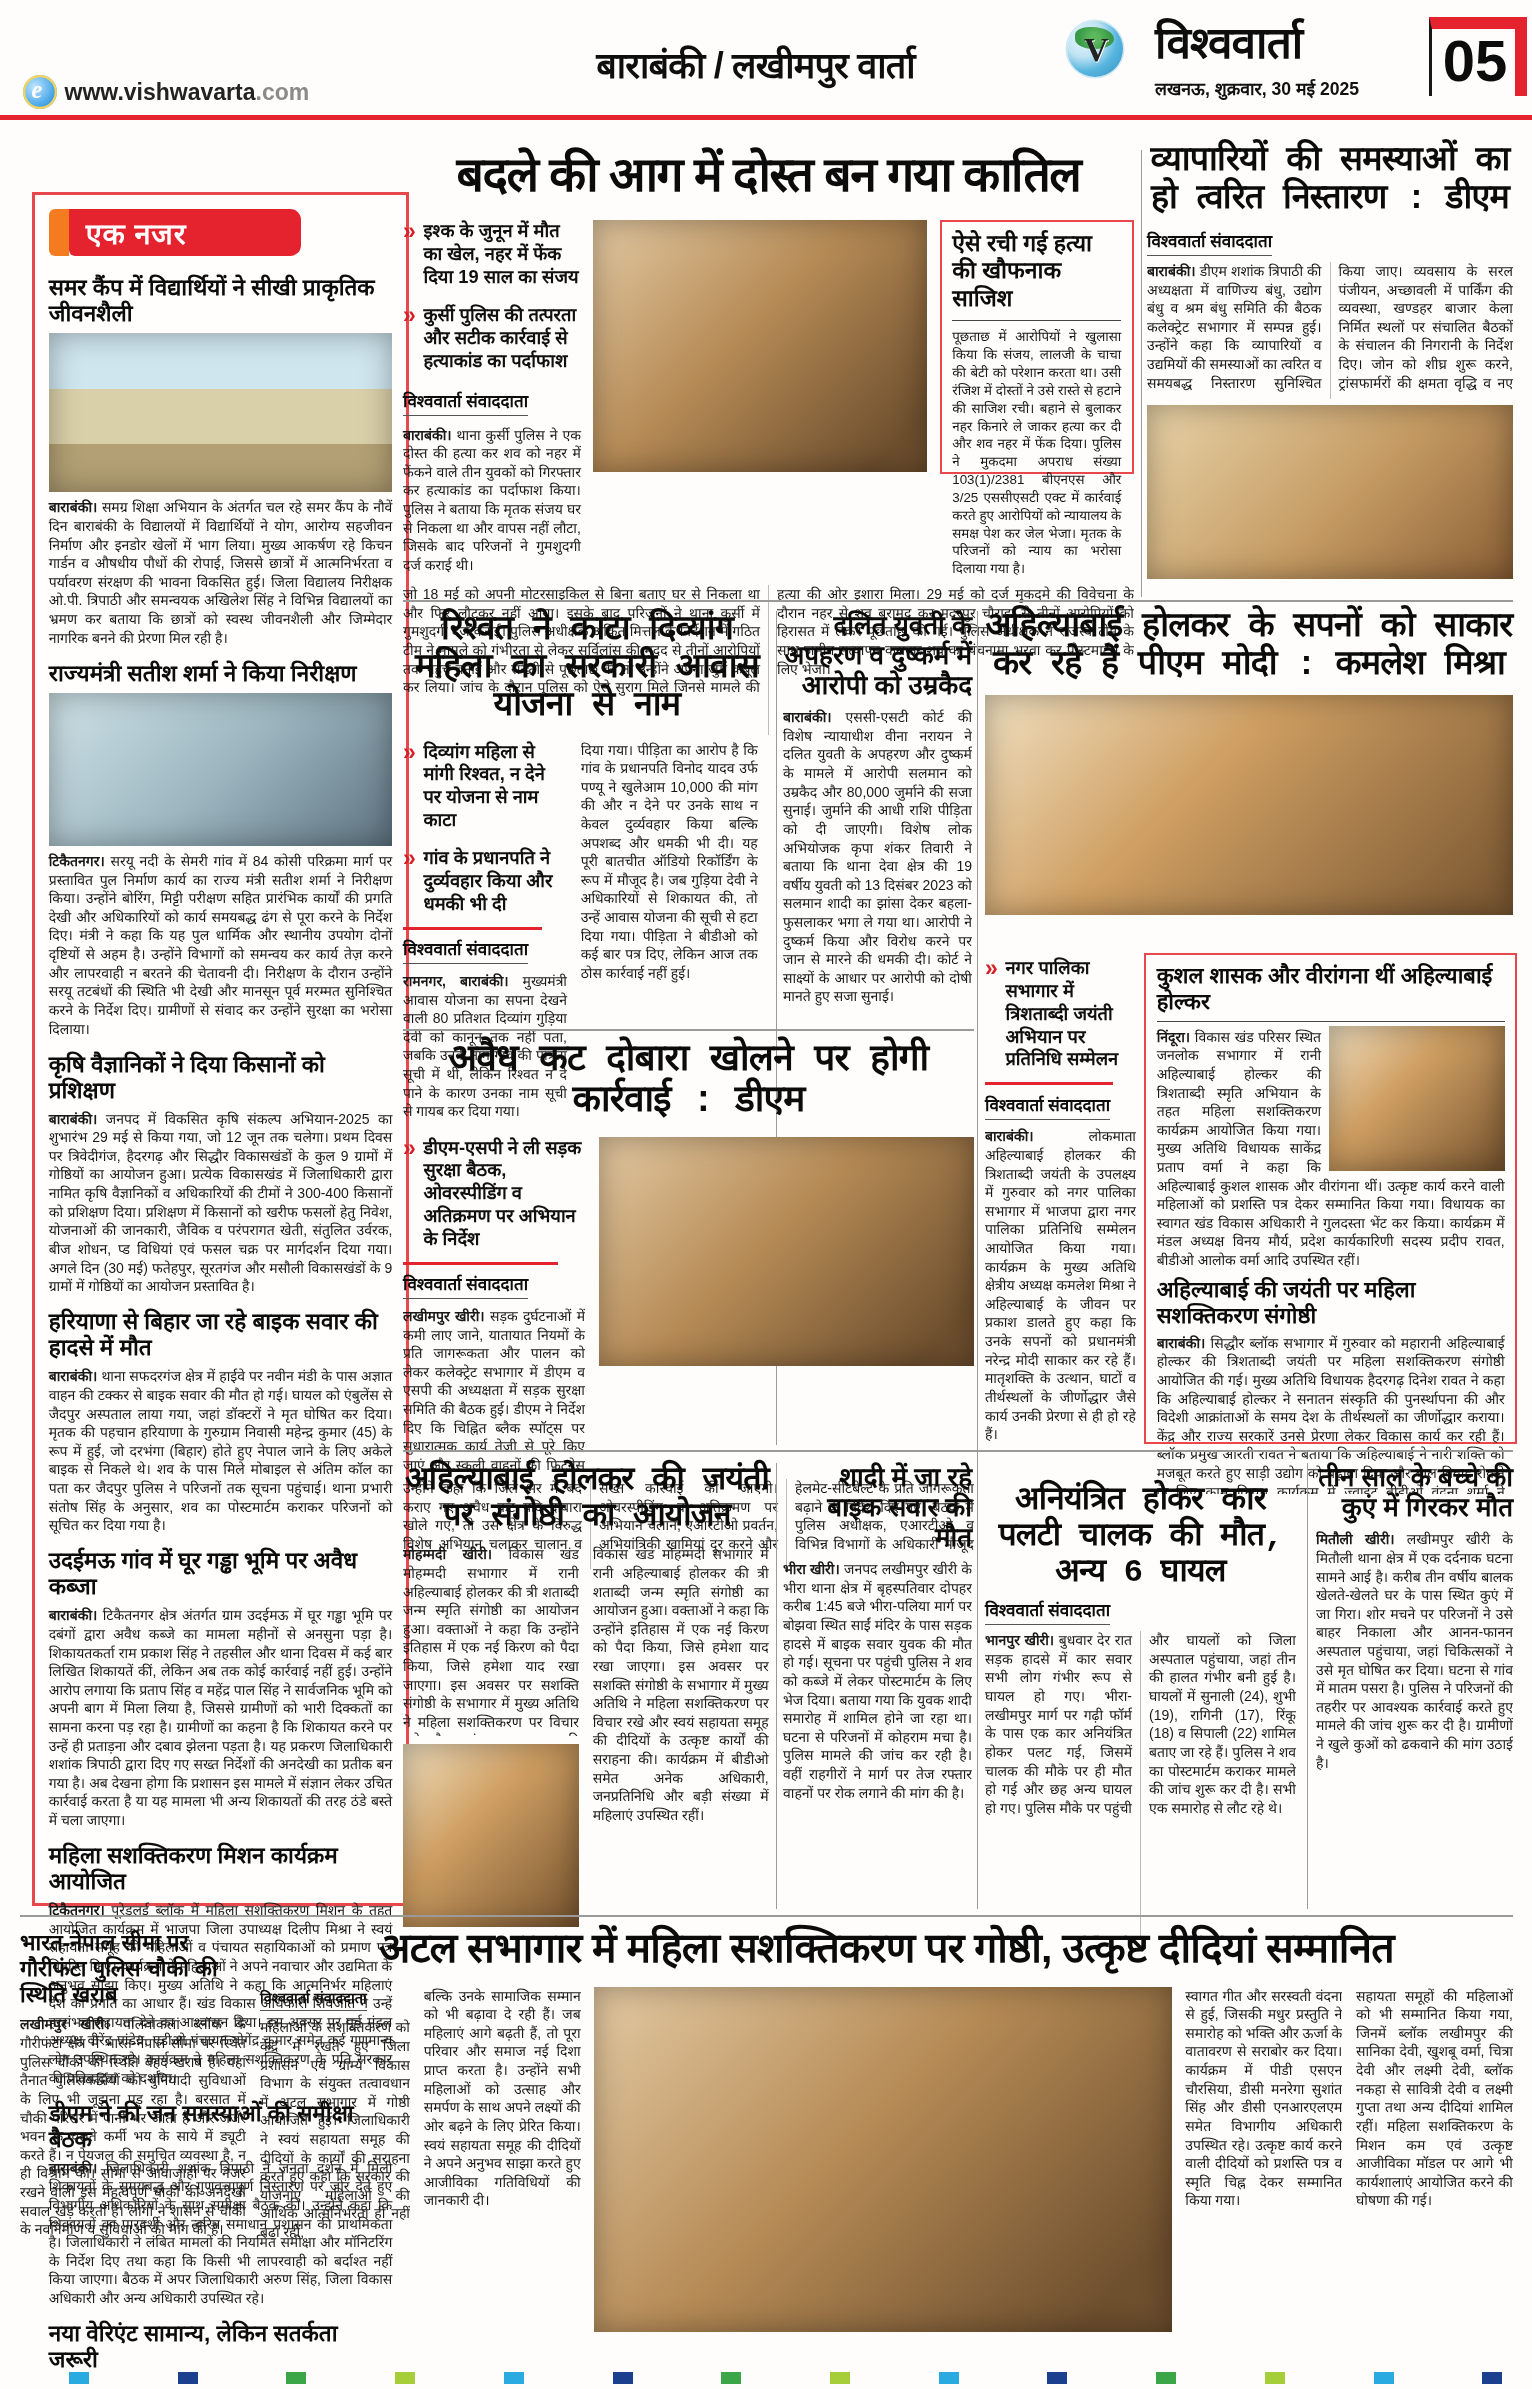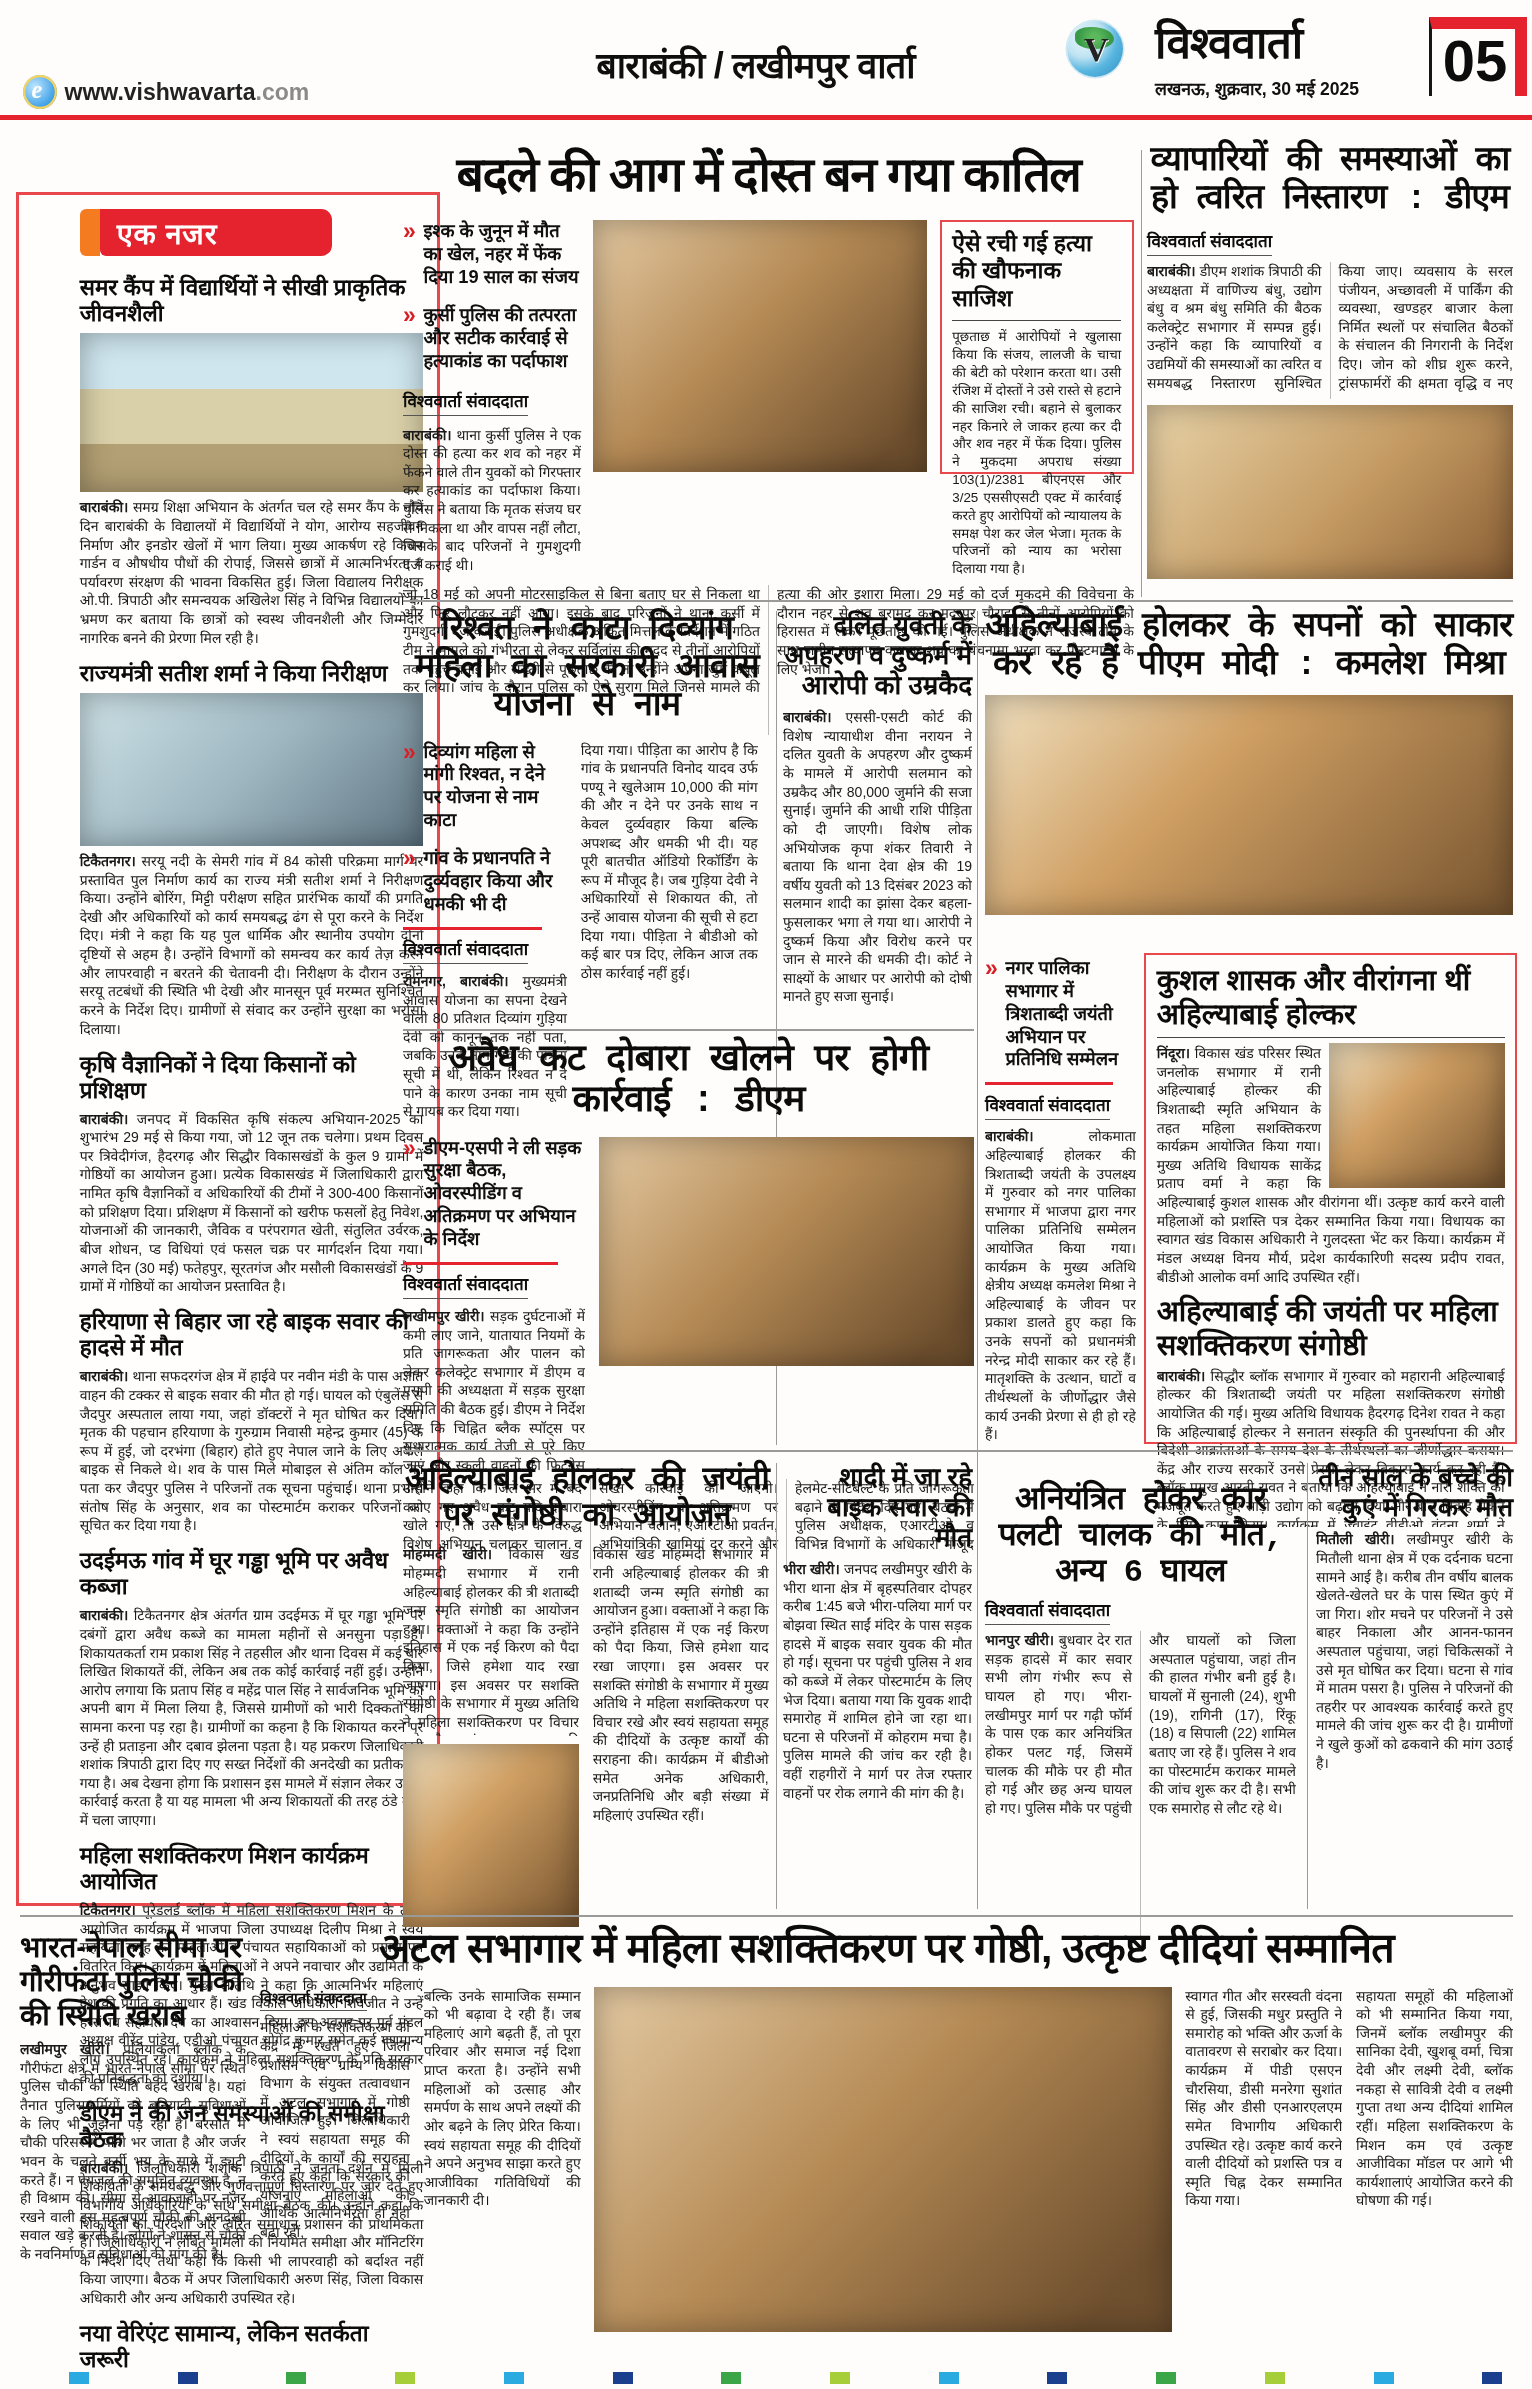--- a/index.html
+++ b/index.html
@@ -19,21 +19,21 @@
   .brand-name{font-size:44px;font-weight:bold;color:#0d0d0d;letter-spacing:-0.8px;line-height:1;}
   .brand-date{font-size:17.6px;font-weight:bold;color:#111;margin-top:10.7px;}
   .page-num{border-top:12.2px solid #e5232e;border-right:12.2px solid #e5232e;border-left:3.1px solid #161616;padding:3.1px 7.6px 6.1px 10.7px;font-size:58px;font-weight:bold;color:#0c0c0c;line-height:1;}
   .red-rule{background:#e5232e;height:5.3px;left:0;right:0;}
   
   .hline{background:#9a9a9a;height:1.5px;}
   .vline{background:#9a9a9a;width:0.8px;}
   .h-huge{font-size:48px;font-weight:bold;line-height:1.04;text-align:center;letter-spacing:-1.5px;color:#0b0b0b;}
   .h-big{font-size:34px;font-weight:bold;line-height:1.12;text-align:center;letter-spacing:-0.8px;color:#0b0b0b;font-family:Liberation Mono, monospace;}
   .h-med{font-size:26px;font-weight:bold;line-height:1.15;text-align:right;color:#0b0b0b;}
-  .h-sm{font-size:29px;font-weight:bold;line-height:1.18;color:#0b0b0b;}
+  .h-sm{font-size:22px;font-weight:bold;line-height:1.18;color:#0b0b0b;}
   .body-txt{font-size:14px;line-height:1.33;text-align:justify;color:#191919;}
   .body-txt b{white-space:nowrap;}
   .cols2{column-count:2;column-gap:17px;column-rule:0.8px solid #bbb;}
   .cols3{column-count:3;column-gap:17px;column-rule:0.8px solid #bbb;}
   .byline{font-size:17px;font-weight:bold;color:#0d0d0d;border-bottom:1.5px solid #555;display:inline-block;padding-bottom:3.1px;margin-bottom:6.1px;}
   .bullets{display:flex;flex-direction:column;gap:15.3px;}
   .bullet{display:flex;gap:7.6px;font-size:18.3px;font-weight:bold;line-height:1.25;color:#101010;}
   .bullet .chev{color:#d81f26;font-size:23px;line-height:1;font-weight:bold;}
   .red-short{height:3.1px;background:#e5232e;margin:10.7px 0 7.6px 0;width:85%;}
   .photo{background:linear-gradient(135deg,#d8cdb4,#a89c85 55%,#77705e);box-shadow:inset 0 0 30.5px rgba(0,0,0,.35);}
@@ -71,21 +71,21 @@
   <div class="abs brand-wrap" style="left:1067px;top:21.4px;gap:32px;">
     <span class="globe"></span>
     <span>
       <div class="brand-name">विश्ववार्ता</div>
       <div class="brand-date">लखनऊ, शुक्रवार, 30 मई 2025</div>
     </span>
   </div>
   <div class="abs page-num" style="left:1429px;top:17px;">05</div>
   <div class="abs red-rule" style="top:115px;"></div>
 
-  <div class="abs ekbox" style="left:16px;top:192px;width:371px;height:1708px;padding-left:47px;">
+  <div class="abs ekbox" style="left:32px;top:192px;width:371px;height:1708px;">
     <div class="ektab">
       <span class="or"></span>
       <span class="rd">एक नजर</span>
     </div>
 
     <div class="ek-art">
       <div class="hd">समर कैंप में विद्यार्थियों ने सीखी प्राकृतिक जीवनशैली</div>
       <div class="photo p-field" style="height:159px;"></div>
       <p class="body-txt" style="margin:6.1px 0 0 0;"><b>बाराबंकी।</b> <span>समग्र शिक्षा अभियान के अंतर्गत चल रहे समर कैंप के नौवें दिन बाराबंकी के विद्यालयों में विद्यार्थियों ने योग, आरोग्य सहजीवन निर्माण और इनडोर खेलों में भाग लिया। मुख्य आकर्षण रहे किचन गार्डन व औषधीय पौधों की रोपाई, जिससे छात्रों में आत्मनिर्भरता व पर्यावरण संरक्षण की भावना विकसित हुई। जिला विद्यालय निरीक्षक ओ.पी. त्रिपाठी और समन्वयक अखिलेश सिंह ने विभिन्न विद्यालयों का भ्रमण कर बताया कि छात्रों को स्वस्थ जीवनशैली और जिम्मेदार नागरिक बनने की प्रेरणा मिल रही है।</span></p>
     </div>

